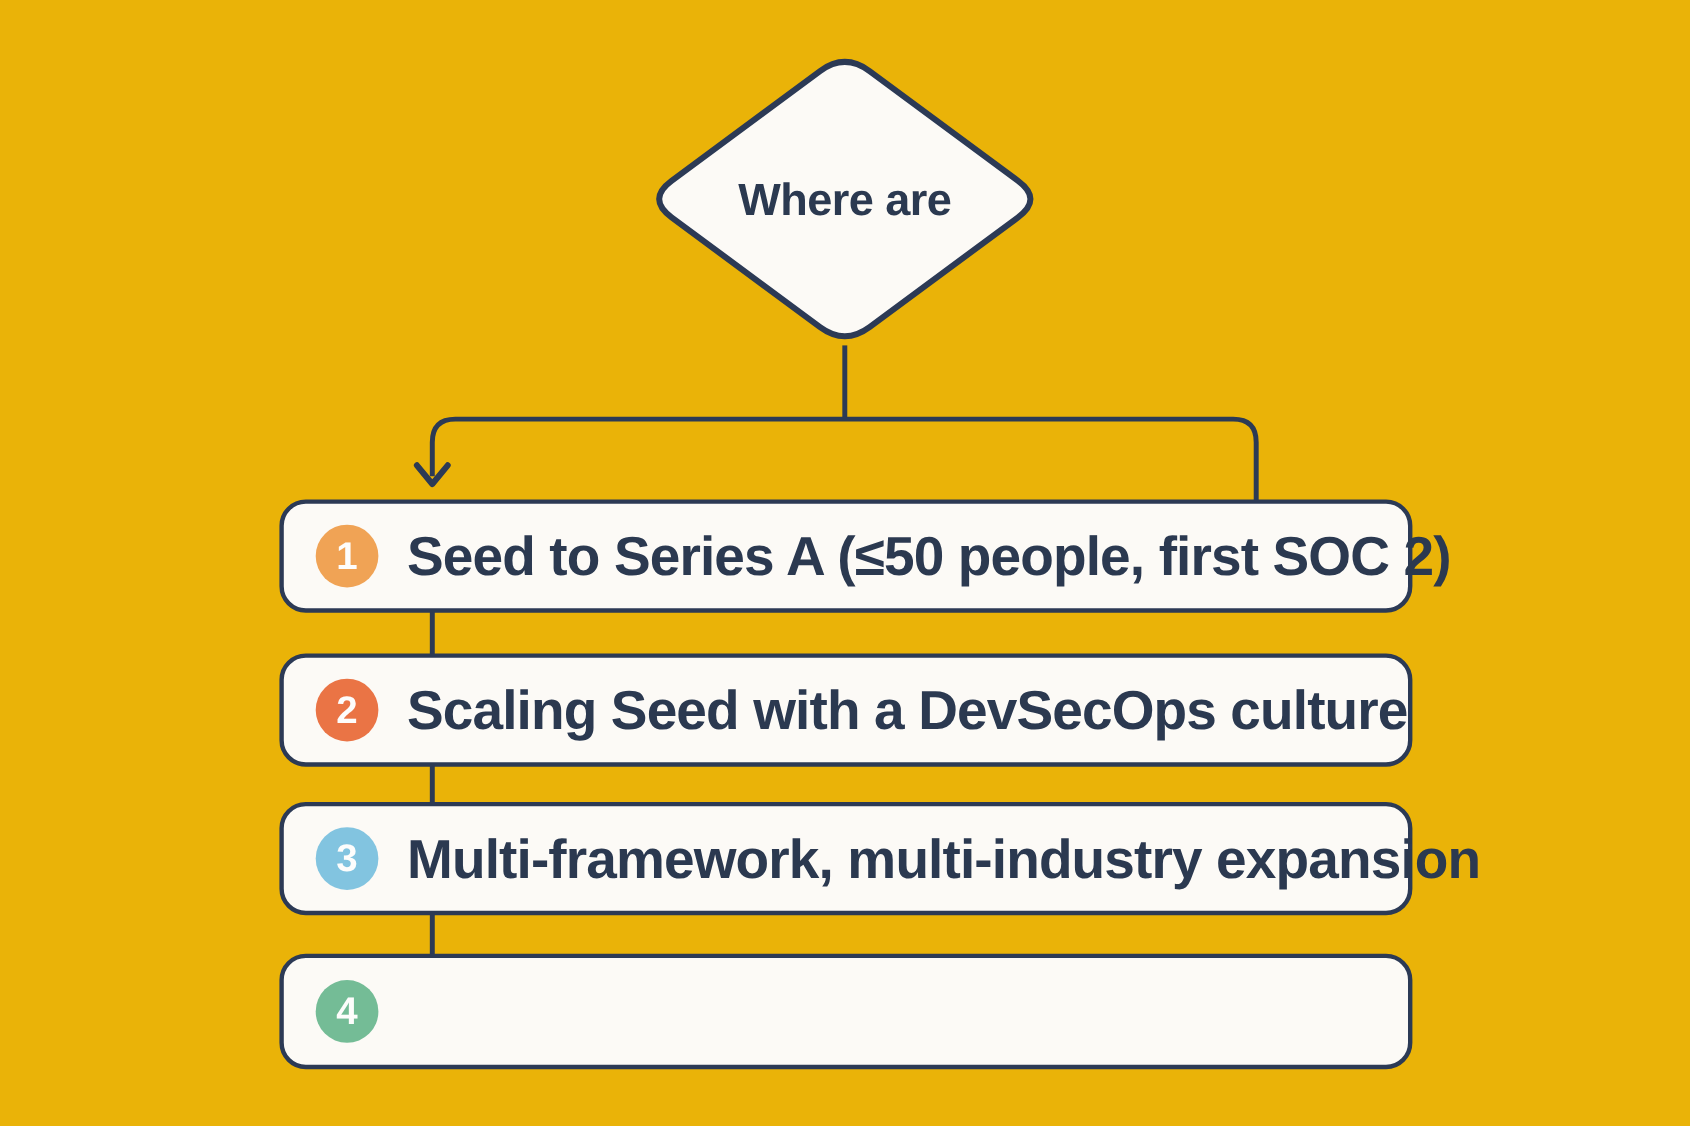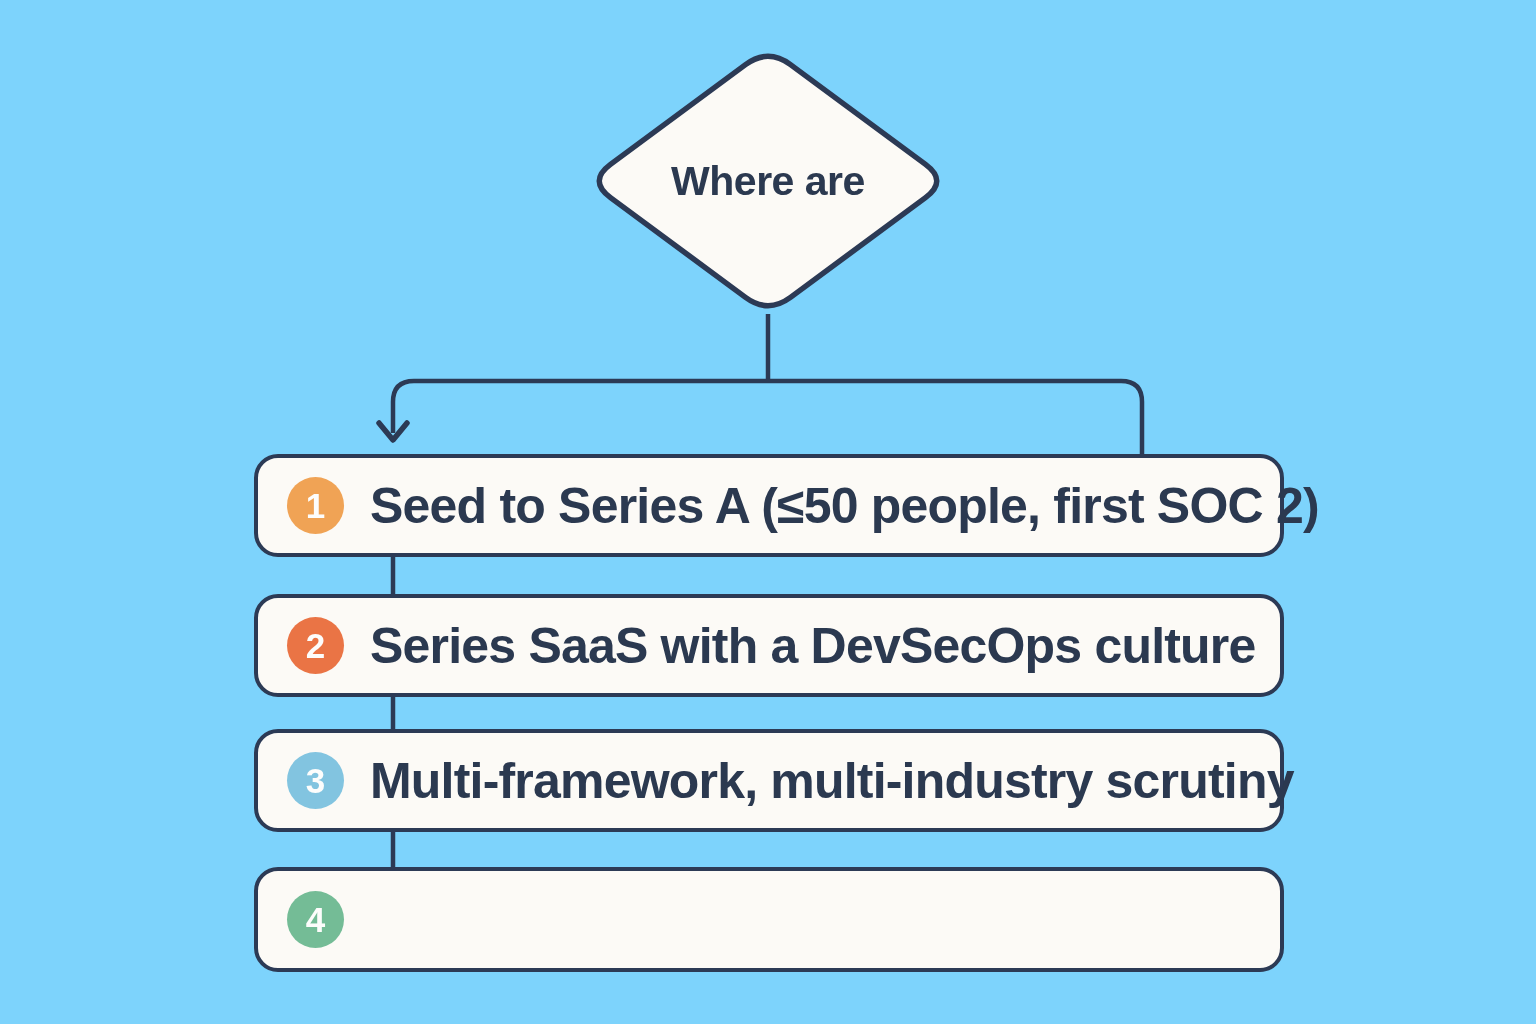--- a/index.html
+++ b/index.html
@@ -6,21 +6,21 @@
   html, body { width: 1536px; height: 1024px; }
   body {
     font-family: "Liberation Sans", "DejaVu Sans", sans-serif;
     background: #f8f5ef;
     overflow: hidden;
   }
   .stage {
     position: relative;
     width: 1536px;
     height: 1024px;
-    background: #7dd3fc;
+    background: #eab308;
   }
   .connectors {
     position: absolute;
     left: 0; top: 0;
     width: 1536px; height: 1024px;
     z-index: 1;
   }
   .diamond-label {
     position: absolute;
     left: 588px;
@@ -101,25 +101,25 @@
     <span>Where are</span>
   </div>
 
   <div class="option option-1">
     <span class="badge" style="background: rgb(240, 163, 85);">1</span>
     <span class="option-label">Seed to Series A (≤50 people, first SOC 2)</span>
   </div>
 
   <div class="option option-2">
     <span class="badge" style="background: rgb(234, 116, 69);">2</span>
-    <span class="option-label">Series SaaS with a DevSecOps culture</span>
+    <span class="option-label">Scaling Seed with a DevSecOps culture</span>
   </div>
 
   <div class="option option-3">
     <span class="badge" style="background: rgb(130, 196, 224);">3</span>
-    <span class="option-label">Multi-framework, multi-industry scrutiny</span>
+    <span class="option-label">Multi-framework, multi-industry expansion</span>
   </div>
 
   <div class="option option-4">
     <span class="badge" style="background: rgb(116, 188, 150);">4</span>
   </div>
 
 </div>
 
 </body></html>

